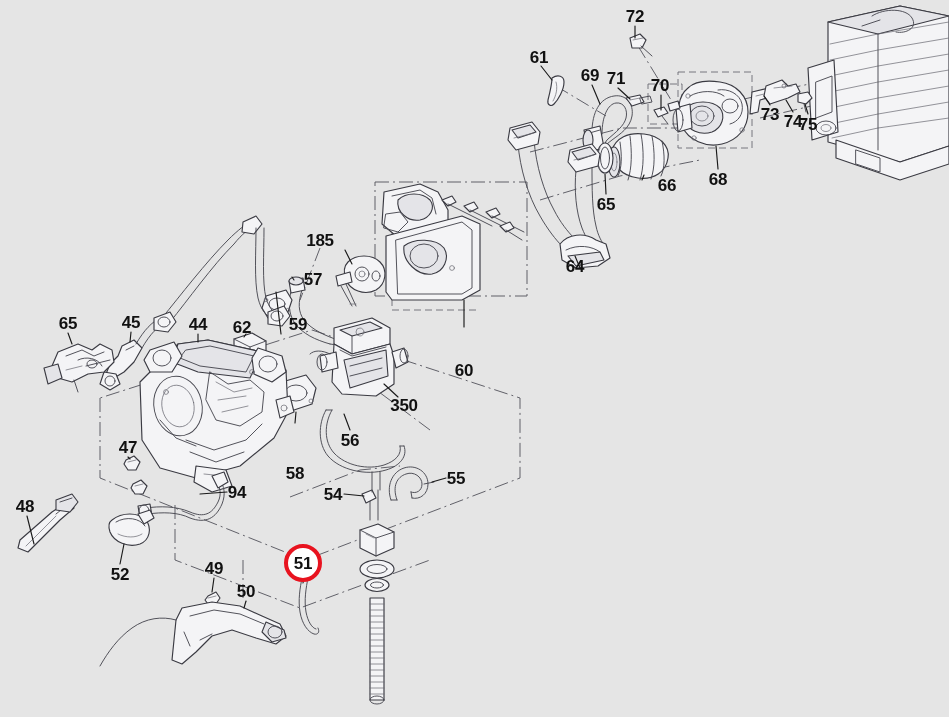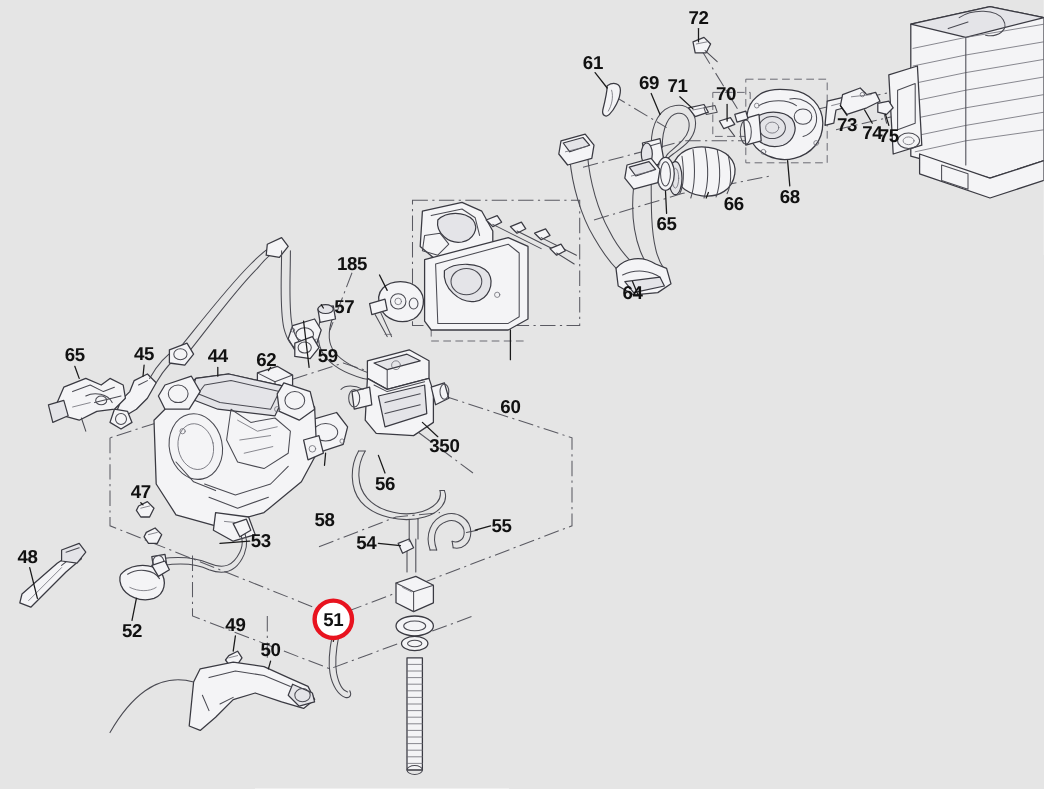--- a/index.html
+++ b/index.html
@@ -600,21 +600,21 @@
       <div class="callout" style="left: 464px; top: 337px; margin-top: 33px;">60</div>
       <div class="callout" style="left: 68px; top: 323px;">65</div>
       <div class="callout" style="left: 131px; top: 322px;">45</div>
       <div class="callout" style="left: 198px; top: 324px;">44</div>
       <div class="callout" style="left: 242px; top: 327px;">62</div>
       <div class="callout" style="left: 298px; top: 324px;">59</div>
       <div class="callout" style="left: 404px; top: 405px;">350</div>
       <div class="callout" style="left: 295px; top: 433px; margin-top: 40px;">58</div>
       <div class="callout" style="left: 350px; top: 440px;">56</div>
       <div class="callout" style="left: 128px; top: 447px;">47</div>
-      <div class="callout" style="left: 237px; top: 492px;">53</div>
+      <div class="callout" style="left: 237px; top: 492px;">94</div>
       <div class="callout" style="left: 456px; top: 478px;">55</div>
       <div class="callout" style="left: 333px; top: 494px;">54</div>
       <div class="callout" style="left: 25px; top: 506px;">48</div>
       <div class="callout" style="left: 120px; top: 574px;">52</div>
       <div class="callout" style="left: 214px; top: 568px;">49</div>
       <div class="callout" style="left: 246px; top: 591px;">50</div>
       <div class="callout hl" style="left: 303px; top: 563px; border-color: rgb(232, 19, 31);">51</div>
     </div>
 
 </div>

